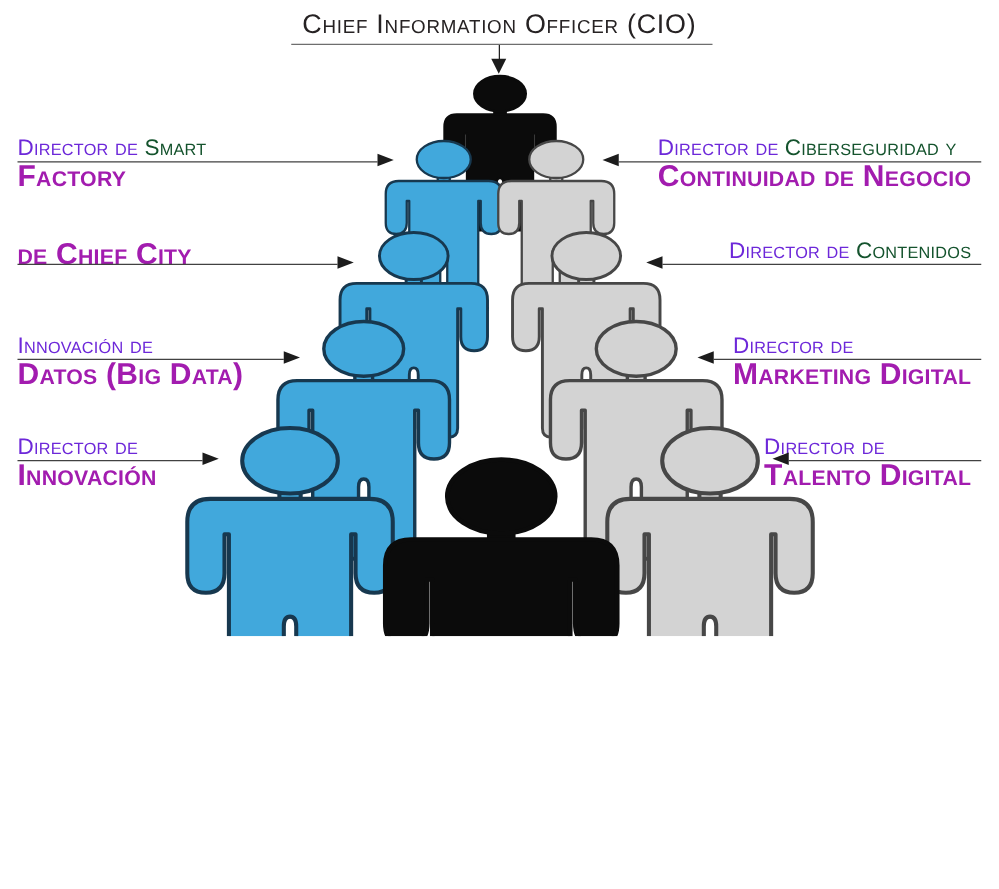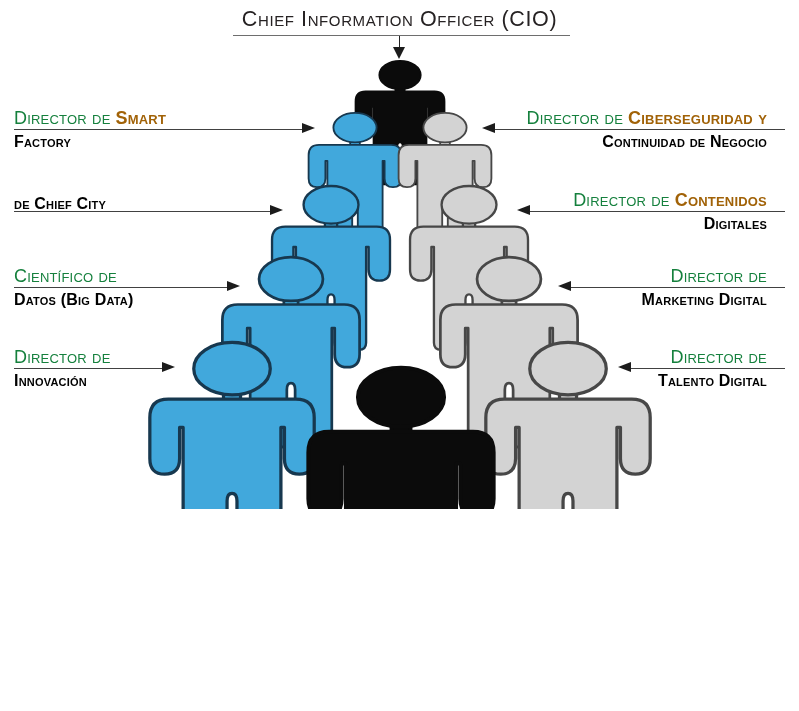--- a/index.html
+++ b/index.html
@@ -17,25 +17,25 @@
   }
   .hline{position:absolute;height:0;border-top:1.5px solid #6e6e6e;}
   .vstem{position:absolute;width:0;border-left:1.7px solid #222;}
   .tri{position:absolute;width:0;height:0;}
   .tri.down{border-left:6px solid transparent;border-right:6px solid transparent;border-top:12px solid #1c1c1c;}
   .tri.up{border-left:6px solid transparent;border-right:6px solid transparent;border-bottom:12px solid #1c1c1c;}
 
   
   .side-label{position:absolute;font-variant:small-caps;letter-spacing:0.2px;}
   .side-label.left{left:14px;text-align:left;}
-  .side-label.right{right:32px;text-align:right;}
+  .side-label.right{right:22px;}
   .side-label .l1{line-height:20px;font-size:18px;white-space:nowrap;}
-  .side-label .l2{line-height:22px;font-size:16px;font-weight:700;color:#000000;margin-top:3px;white-space:nowrap;}
-  .side-label .pre{color:#15803d;}
-  .side-label .bld{font-weight:700;color:#a16207;margin-left:5px;margin-top:32px;}
+  .side-label .l2{line-height:22px;font-size:24px;font-weight:700;color:#a21caf;margin-top:3px;white-space:nowrap;}
+  .side-label .pre{color:#6d28d9;}
+  .side-label .bld{font-weight:400;color:#14532d;margin-left:5px;margin-top:32px;}
   .side-label .bld:empty{margin-left:0;}
 
   
   .rule{position:absolute;height:0;border-top:1.7px solid #414141;}
   .rule .head-r{position:absolute;right:-13px;top:-6.7px;width:0;height:0;
     border-top:5.1px solid transparent;border-bottom:5.1px solid transparent;border-left:13px solid #1c1c1c;}
   .rule .head-l{position:absolute;left:-13px;top:-6.7px;width:0;height:0;
     border-top:5.1px solid transparent;border-bottom:5.1px solid transparent;border-right:13px solid #1c1c1c;}
 </style>
 </head>
@@ -92,21 +92,21 @@
     </div>
 
   <div class="side-label left" style="top:190px;">
     <div class="l2">de Chief City</div>
   </div>
   <div class="rule" style="left:14px;top:210.5px;width:256px;">
       <span class="head-r"></span>
     </div>
 
   <div class="side-label left" style="top:266px;">
-    <div class="l1"><span class="pre">Científico de</span><span class="bld"></span></div>
+    <div class="l1"><span class="pre">Innovación de</span><span class="bld"></span></div>
     <div class="l2">Datos (Big Data)</div>
   </div>
   <div class="rule" style="left:14px;top:286.5px;width:213px;">
       <span class="head-r"></span>
     </div>
 
   <div class="side-label left" style="top:347px;">
     <div class="l1"><span class="pre">Director de</span><span class="bld"></span></div>
     <div class="l2">Innovación</div>
   </div>
@@ -117,21 +117,20 @@
   <div class="side-label right" style="top:108px;">
     <div class="l1"><span class="pre">Director de</span><span class="bld">Ciberseguridad y</span></div>
     <div class="l2">Continuidad de Negocio</div>
   </div>
   <div class="rule" style="left:495px;top:128.5px;width:290px;">
       <span class="head-l"></span>
     </div>
 
   <div class="side-label right" style="top:190px;">
     <div class="l1"><span class="pre">Director de</span><span class="bld">Contenidos</span></div>
-    <div class="l2">Digitales</div>
   </div>
   <div class="rule" style="left:530px;top:210.5px;width:255px;">
       <span class="head-l"></span>
     </div>
 
   <div class="side-label right" style="top:266px;">
     <div class="l1"><span class="pre">Director de</span><span class="bld"></span></div>
     <div class="l2">Marketing Digital</div>
   </div>
   <div class="rule" style="left:571px;top:286.5px;width:214px;">

